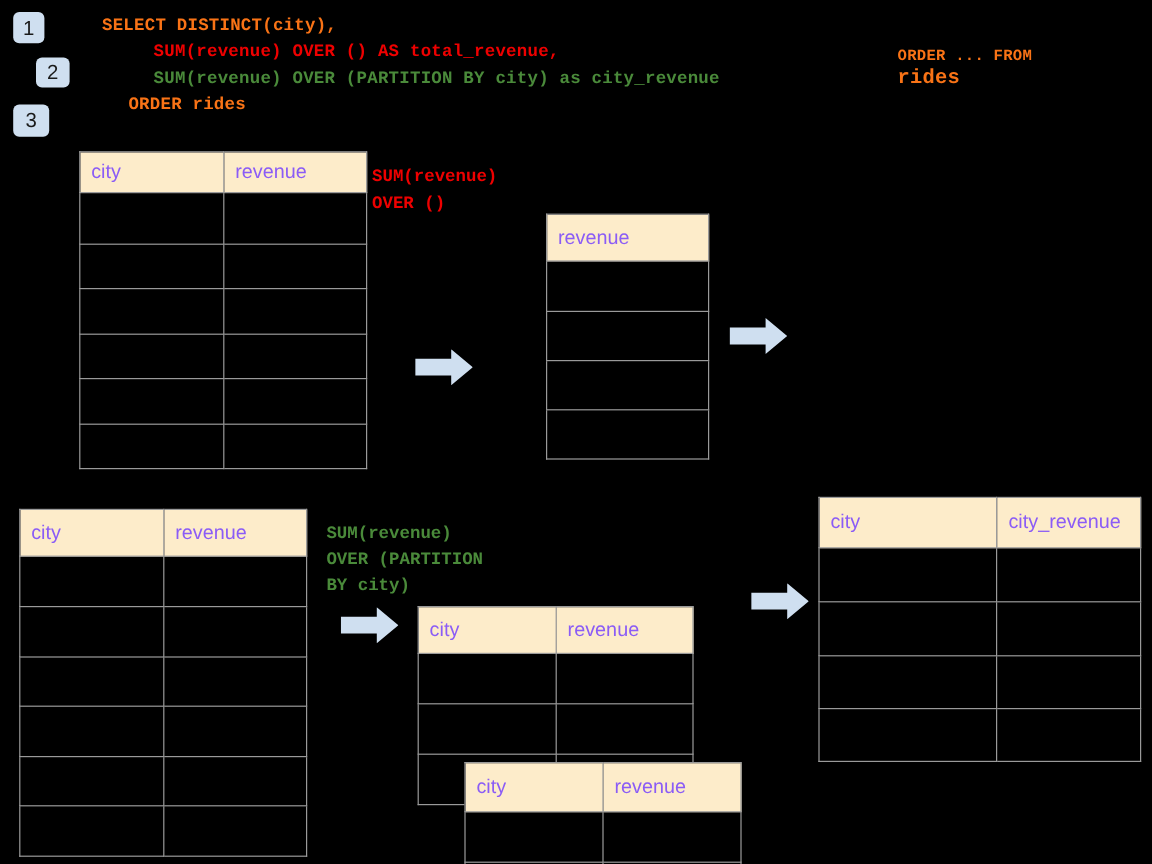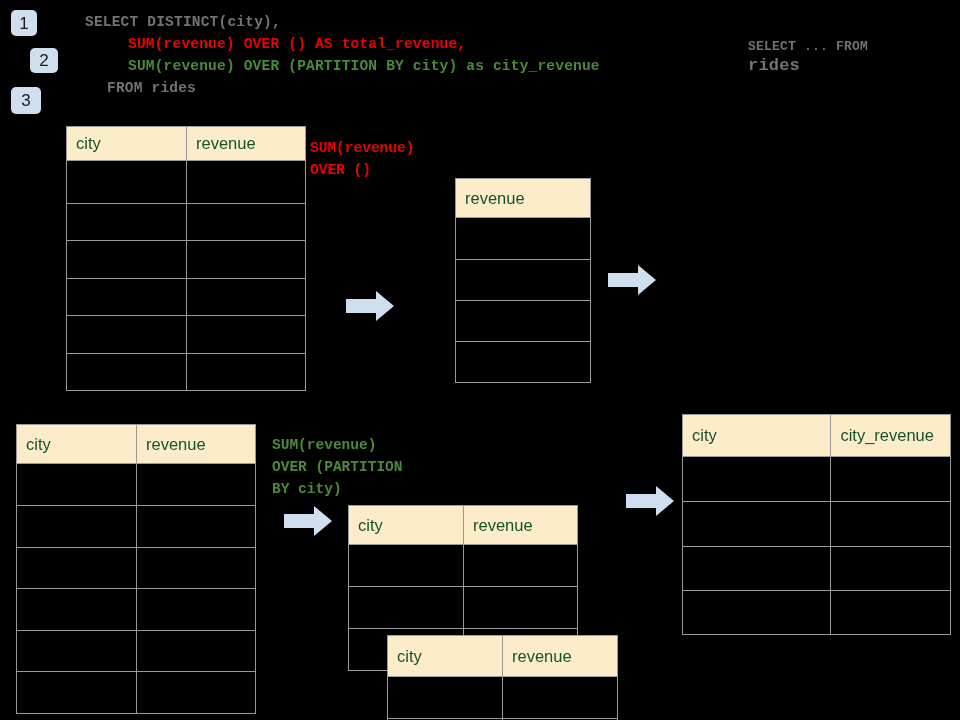--- a/index.html
+++ b/index.html
@@ -34,21 +34,21 @@
   
   .code {
     position: absolute;
     font-family: "Liberation Mono", "DejaVu Sans Mono", monospace;
     font-size: 14.5px;
     font-weight: bold;
     line-height: 21.5px;
     white-space: pre;
     letter-spacing: 0.2px;
   }
-  .code-purple { color: #737373; }
+  .code-purple { color: #f97316; }
   .code-red    { color: #ee0000; }
   .code-green  { color: #4a8a3a; }
 
   .annot {
     position: absolute;
     font-family: "Liberation Mono", "DejaVu Sans Mono", monospace;
     font-size: 14.5px;
     font-weight: bold;
     line-height: 22px;
     white-space: pre;
@@ -65,21 +65,21 @@
     font-family: "Liberation Sans", sans-serif;
   }
   .tbl td {
     border: 1px solid #9a9a9a;
     padding: 0;
     box-sizing: border-box;
     background: #000000;
   }
   .tbl td.hd {
     background: #fdecca;
-    color: #14532d;
+    color: #8b5cf6;
     font-size: 16.5px;
     padding: 0 9px;
     border: 1px solid #9a9a9a;
     white-space: nowrap;
     vertical-align: middle;
   }
 
   
   .arrow {
     position: absolute;
@@ -100,24 +100,24 @@
   <div class="badge" style="left:11px; top:87px; width:30px; height:27px;">
     <span>3</span>
   </div>
 
   <div class="code code-purple" style="left:85px; top:12px;">SELECT DISTINCT(city),</div>
 
   <div class="code code-red" style="left:128px; top:34px;">SUM(revenue) OVER () AS total_revenue,</div>
 
   <div class="code code-green" style="left:128px; top:56px;">SUM(revenue) OVER (PARTITION BY city) as city_revenue</div>
 
-  <div class="code code-purple" style="left:107px; top:78px;">FROM rides</div>
-
-
-  <div class="code code-purple" style="left:748px; top:37px; font-size:13px; line-height:19px;">SELECT ... FROM</div>
+  <div class="code code-purple" style="left:107px; top:78px;">ORDER rides</div>
+
+
+  <div class="code code-purple" style="left:748px; top:37px; font-size:13px; line-height:19px;">ORDER ... FROM</div>
   <div class="code code-purple" style="left:748px; top:56px; font-size:17px; line-height:19px;">rides</div>
 
   <div class="annot annot-red" style="left:310px; top:137px;">SUM(revenue)
 OVER ()</div>
 
   <div class="annot annot-green" style="left:272px; top:434px;">SUM(revenue)
 OVER (PARTITION
 BY city)</div>
 
   <table class="tbl" style="left:66px; top:126px; width:239px;">

